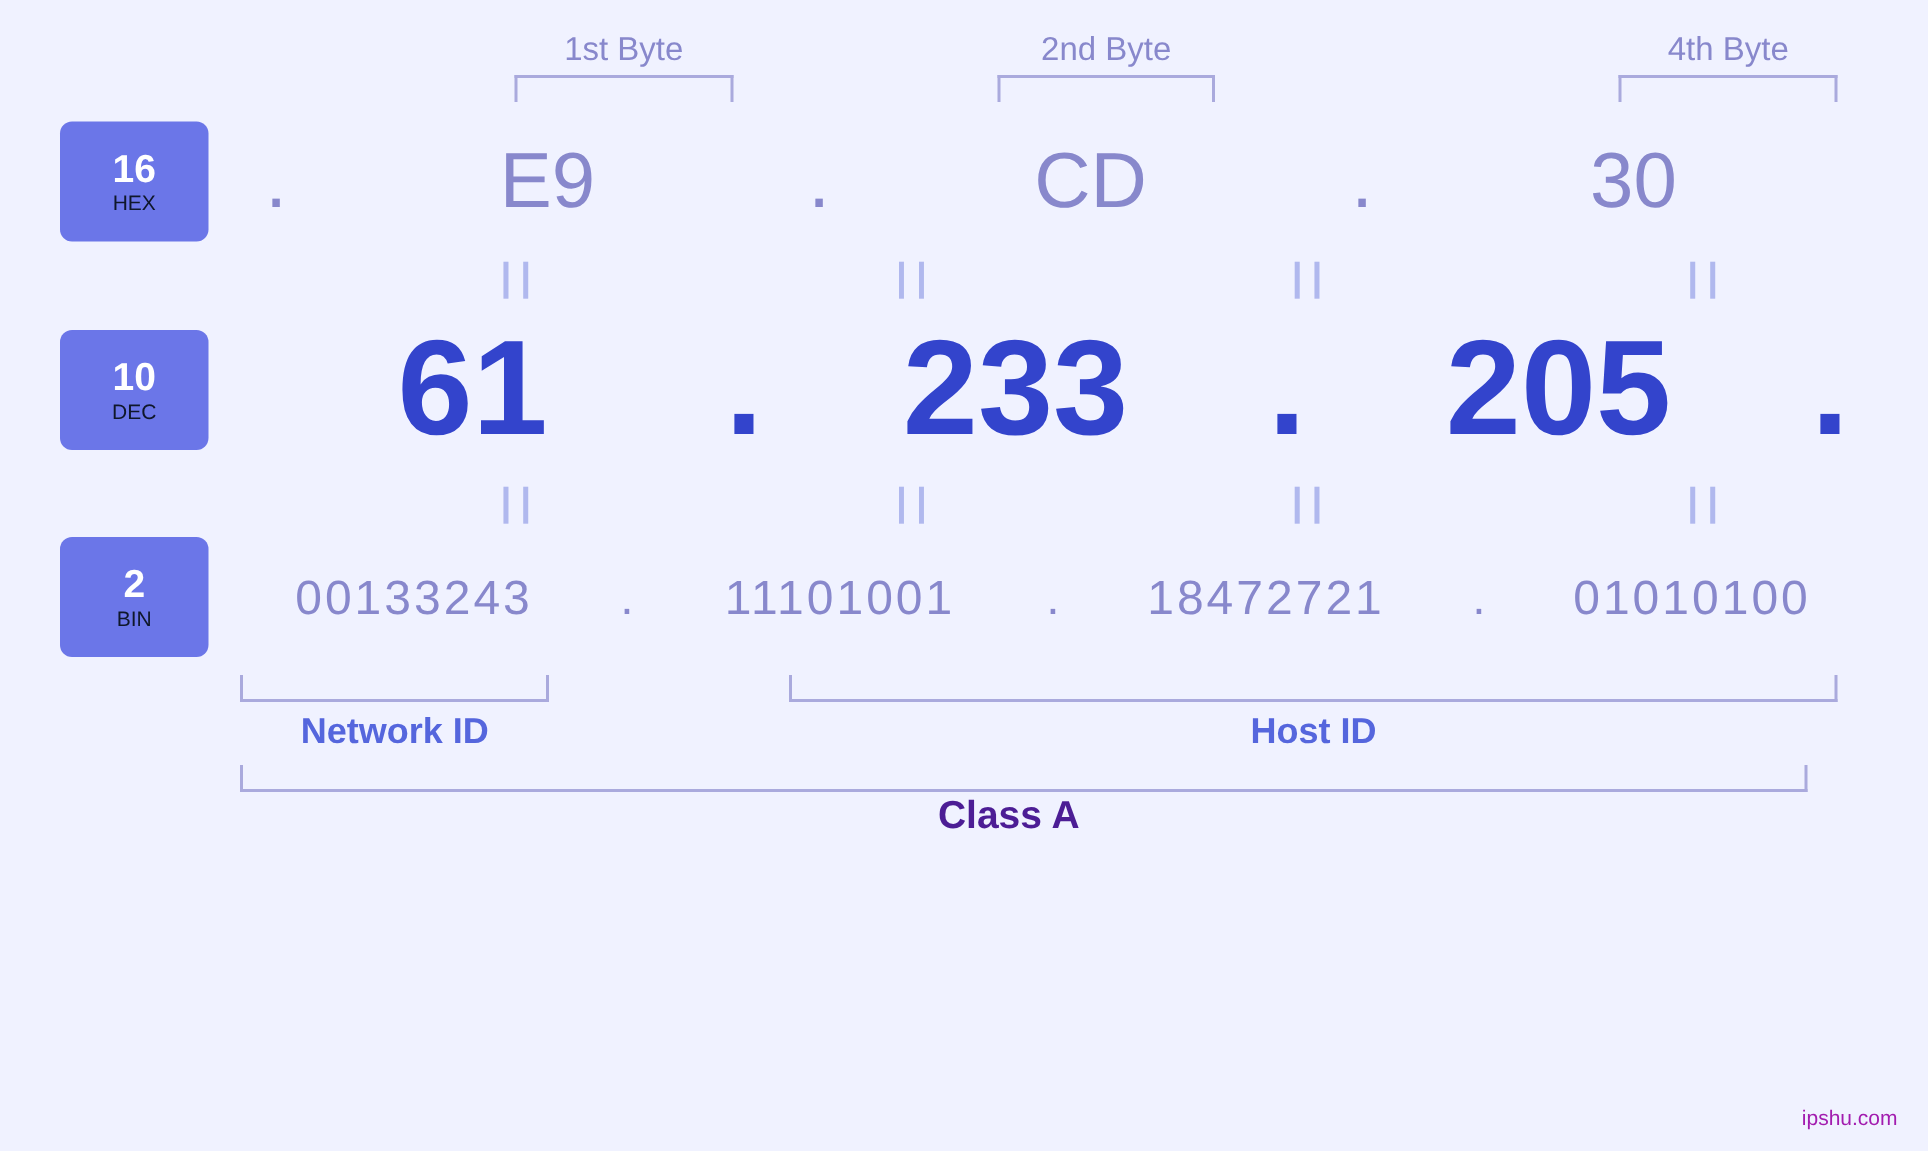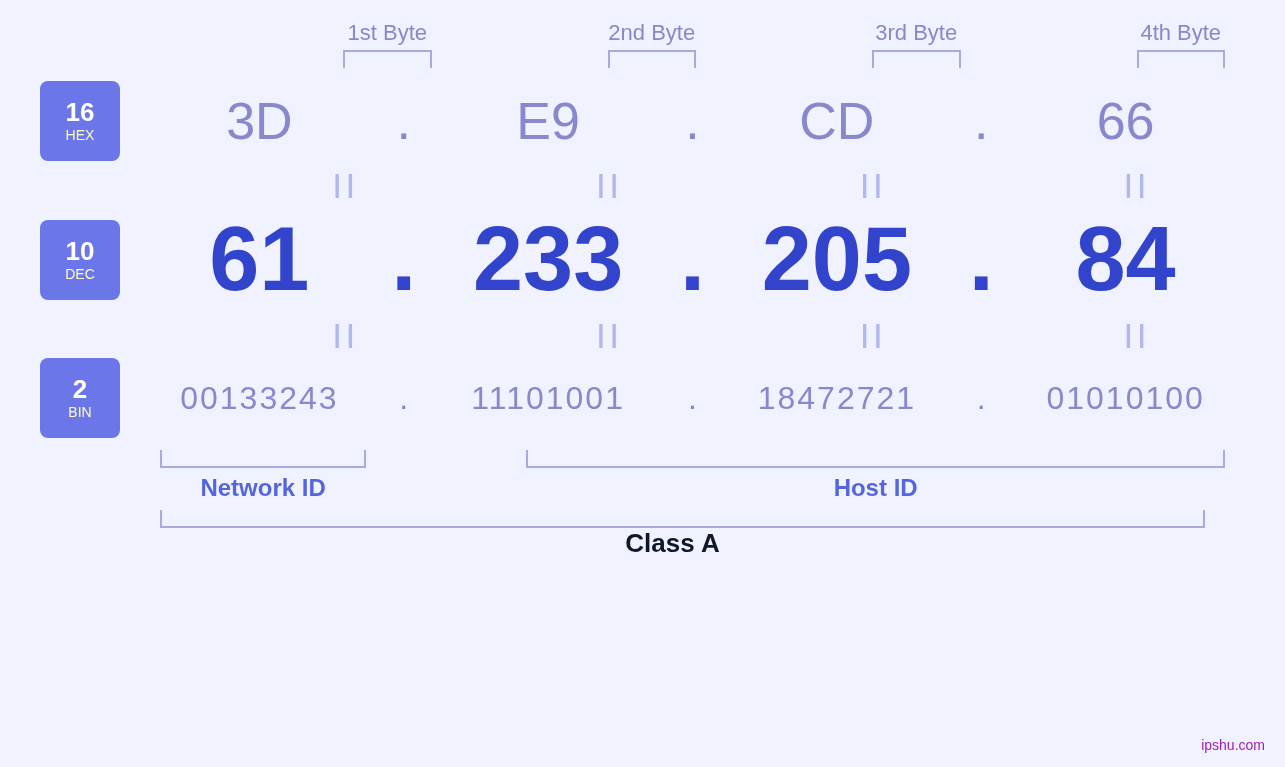--- a/index.html
+++ b/index.html
@@ -57,41 +57,41 @@
 
     .data-row {
       display: flex;
       align-items: center;
       width: 100%;
       padding: 8px 0;
     }
 
     
     .badge {
-      width: 80px;
+      width: 99px;
       height: 80px;
       background-color: #6b76e8;
       border-radius: 8px;
       display: flex;
       flex-direction: column;
       align-items: center;
       justify-content: center;
       flex-shrink: 0;
       margin-right: 20px;
     }
 
     .badge-number {
       color: white;
       font-size: 26px;
       font-weight: bold;
       line-height: 1;
     }
 
     .badge-label {
-      color: #fef9c3;
+      color: #0f172a;
       font-size: 14px;
       font-weight: normal;
       margin-top: 2px;
     }
 
     
     .values-row {
       display: flex;
       align-items: center;
       flex: 1;
@@ -170,21 +170,21 @@
     }
 
     .id-label {
       color: #5566dd;
       font-size: 24px;
       font-weight: bold;
       margin-top: 6px;
     }
 
     .class-label {
-      color: #0f172a;
+      color: #4c1d95;
       font-size: 26px;
       font-weight: bold;
       text-align: center;
       margin-top: 6px;
     }
 
     
     .watermark {
       position: absolute;
       bottom: 14px;
@@ -208,57 +208,50 @@
     <div class="byte-col">
       <span class="byte-label">1st Byte</span>
       <div class="bracket-top"></div>
     </div>
     <div style="width:50px; flex-shrink:0;"></div>
     <div class="byte-col">
       <span class="byte-label">2nd Byte</span>
       <div class="bracket-top"></div>
     </div>
     <div style="width:50px; flex-shrink:0;"></div>
-    <div class="byte-col">
-      <span class="byte-label">3rd Byte</span>
-      <div class="bracket-top"></div>
-    </div>
     <div style="width:50px; flex-shrink:0;"></div>
     <div class="byte-col">
       <span class="byte-label">4th Byte</span>
       <div class="bracket-top"></div>
     </div>
   </div>
 
   <div class="data-row">
     <div class="badge">
       <span class="badge-number">16</span>
       <span class="badge-label">HEX</span>
     </div>
     <div class="values-row">
-      <div class="byte-value-col">
-        <span class="hex-value">3D</span>
-      </div>
       <div class="dot-col">
         <span class="hex-dot">.</span>
       </div>
       <div class="byte-value-col">
         <span class="hex-value">E9</span>
       </div>
       <div class="dot-col">
         <span class="hex-dot">.</span>
       </div>
       <div class="byte-value-col">
         <span class="hex-value">CD</span>
       </div>
       <div class="dot-col">
         <span class="hex-dot">.</span>
       </div>
       <div class="byte-value-col">
-        <span class="hex-value">66</span>
+        <span class="hex-value">30</span>
       </div>
     </div>
   </div>
 
   <div class="equals-row">
     <div class="equals-row-spacer"></div>
     <div class="equals-col">
       <span class="equals-sign">||</span>
     </div>
     <div class="equals-dot-spacer"></div>
@@ -292,23 +285,20 @@
       </div>
       <div class="dot-col">
         <span class="dec-dot">.</span>
       </div>
       <div class="byte-value-col">
         <span class="dec-value">205</span>
       </div>
       <div class="dot-col">
         <span class="dec-dot">.</span>
       </div>
-      <div class="byte-value-col">
-        <span class="dec-value">84</span>
-      </div>
     </div>
   </div>
 
   <div class="equals-row">
     <div class="equals-row-spacer"></div>
     <div class="equals-col">
       <span class="equals-sign">||</span>
     </div>
     <div class="equals-dot-spacer"></div>
     <div class="equals-col">

